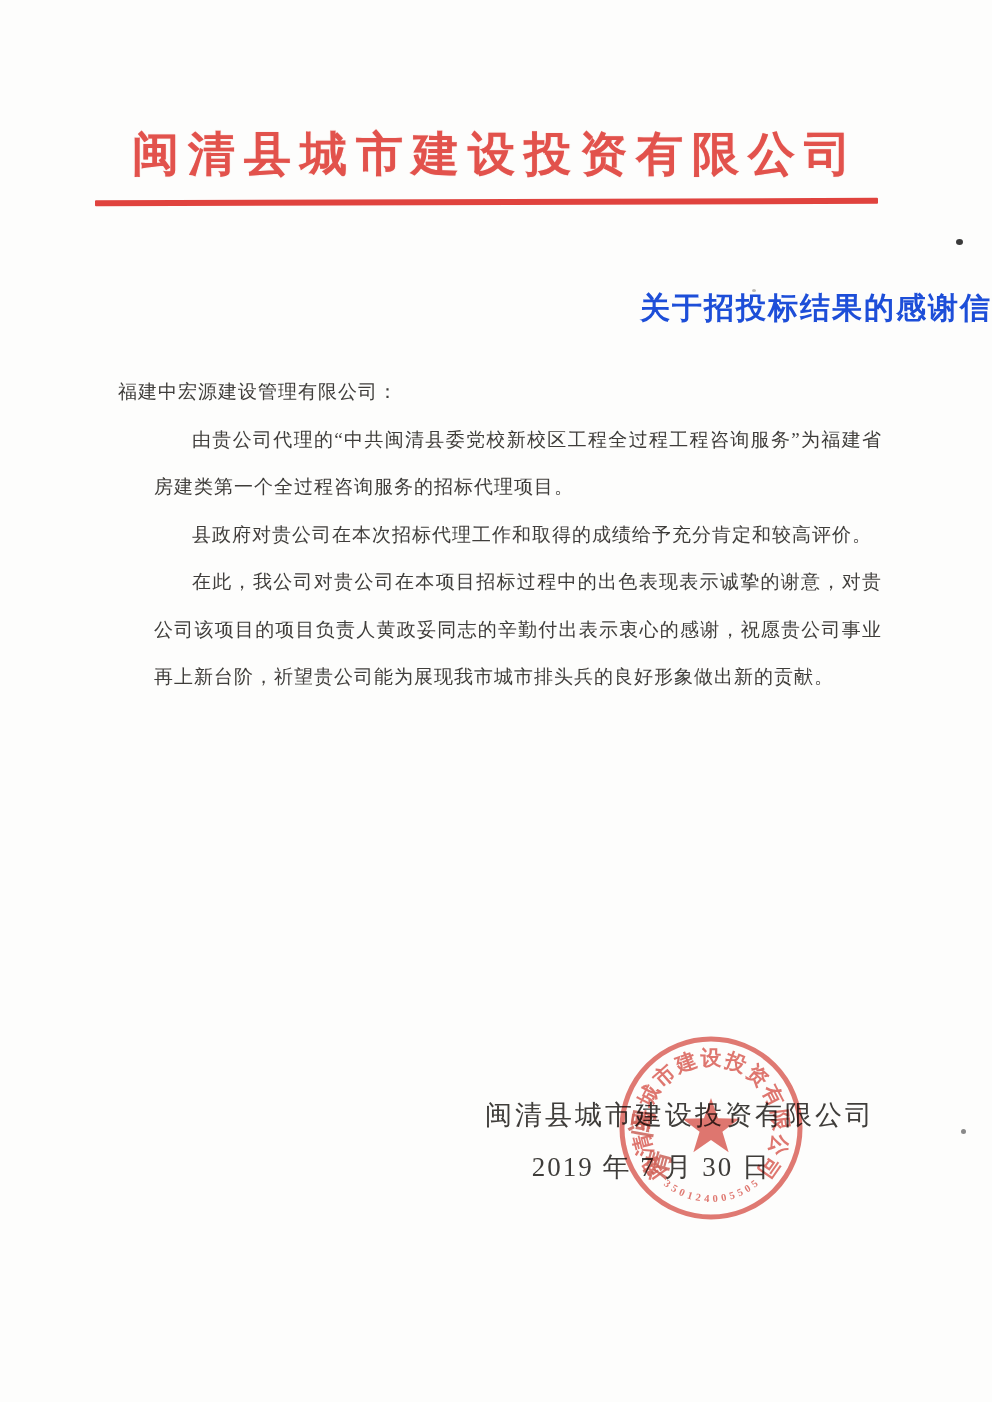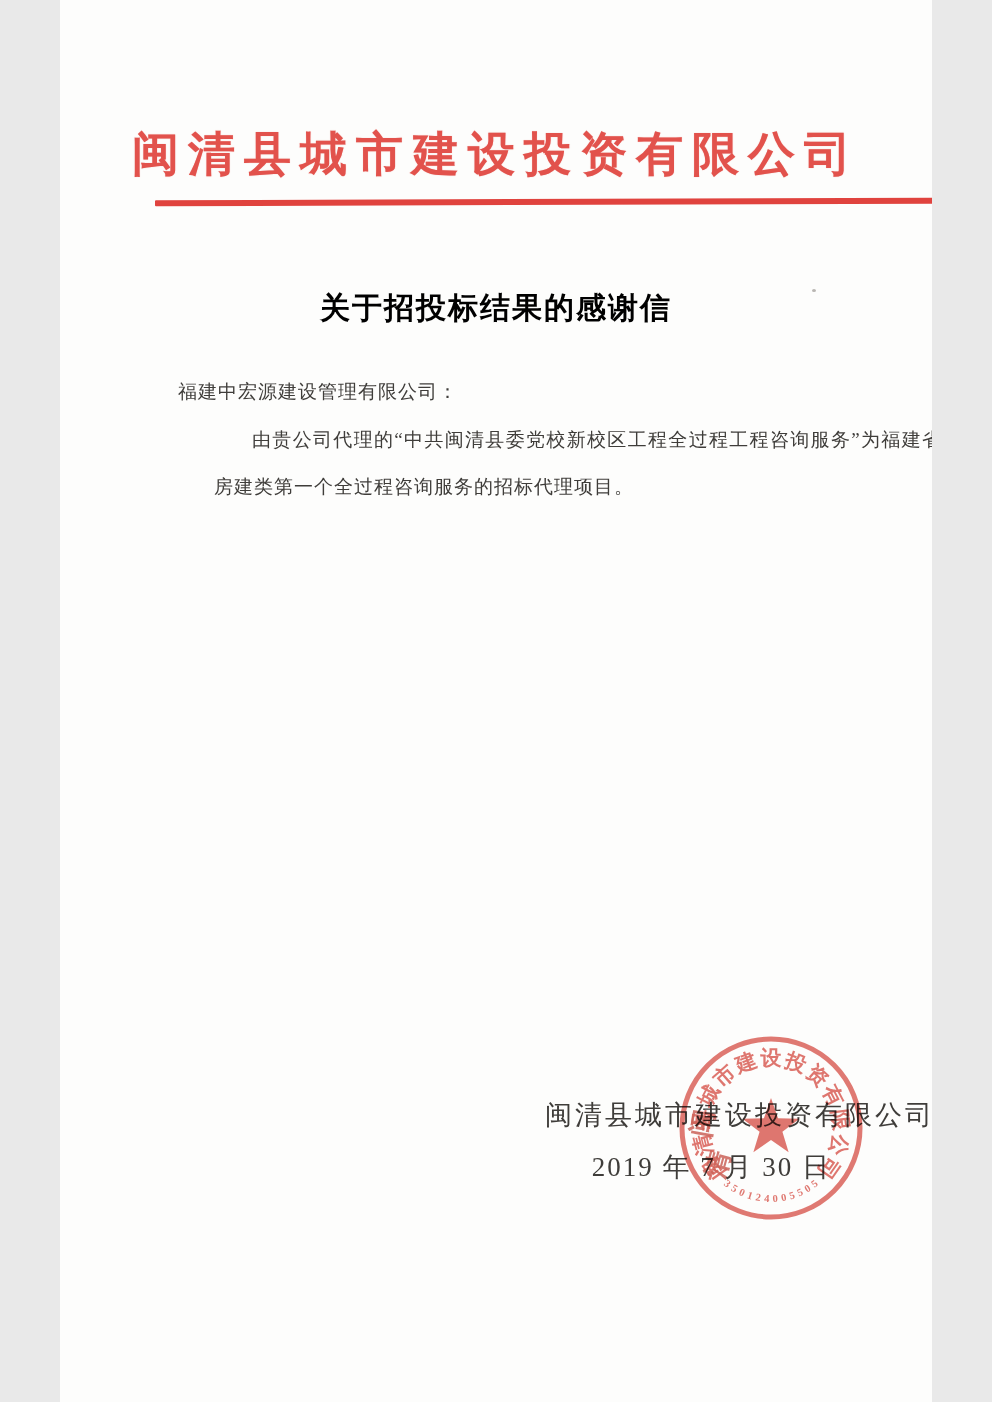--- a/index.html
+++ b/index.html
@@ -6,21 +6,21 @@
     --red:#e2524c;
     --rule-red:#e0433e;
     --seal-red:#d9574e;
     --ink:#3f3d3a;
   }
   *{margin:0;padding:0;box-sizing:border-box;}
   html,body{background:#e9e9e9;}
   body{font-family:"Liberation Serif","DejaVu Serif",serif;}
   .page{
     position:relative;
-    width:872px;height:1402px;
+    width:992px;height:1402px;
     margin:0 auto;
     background:#fdfdfc;
     overflow:hidden;
   }
   
   .letterhead{
     position:absolute;top:124px;left:0;right:0;
     text-align:center;
     font-size:47px;line-height:60px;
     font-weight:700;
@@ -31,24 +31,24 @@
   .red-rule{
     position:absolute;top:199px;left:95px;
     width:783px;height:6px;
     background:var(--rule-red);
     transform:rotate(-0.18deg);
     border-radius:1px;
   }
   
   .letter-title{
     position:absolute;top:288px;left:0;right:0;
-    text-align:center;
+    text-align:right;
     font-size:30px;font-weight:600;
     letter-spacing:2px;
-    color:#000000;
+    color:#1d4ed8;
   }
   
   .letter-body{
     position:absolute;top:368px;left:118px;width:764px;
     font-size:19px;line-height:47.5px;
     letter-spacing:1px;
     color:var(--ink);
     text-align:justify;
     text-justify:inter-character;
   }
@@ -90,20 +90,22 @@
 
   <div class="letterhead">闽清县城市建设投资有限公司</div>
 
   <div class="red-rule"></div>
 
   <h1 class="letter-title">关于招投标结果的感谢信</h1>
 
   <div class="letter-body">
     <p class="salutation">福建中宏源建设管理有限公司：</p>
     <p class="para">由贵公司代理的“中共闽清县委党校新校区工程全过程工程咨询服务”为福建省房建类第一个全过程咨询服务的招标代理项目。</p>
+    <p class="para">县政府对贵公司在本次招标代理工作和取得的成绩给予充分肯定和较高评价。</p>
+    <p class="para">在此，我公司对贵公司在本项目招标过程中的出色表现表示诚挚的谢意，对贵公司该项目的项目负责人黄政妥同志的辛勤付出表示衷心的感谢，祝愿贵公司事业再上新台阶，祈望贵公司能为展现我市城市排头兵的良好形象做出新的贡献。</p>
   </div>
 
   <div class="signature-block">
     <div class="signature-company">闽清县城市建设投资有限公司</div>
     <div class="signature-date">2019 年 7 月 30 日</div>
   </div>
 
   <div class="company-seal">
     <svg viewBox="0 0 200 200" xmlns="http://www.w3.org/2000/svg">
       <circle cx="100" cy="100" r="89" fill="none" stroke="#d9574e" stroke-width="5" stroke-opacity="0.9"></circle>

